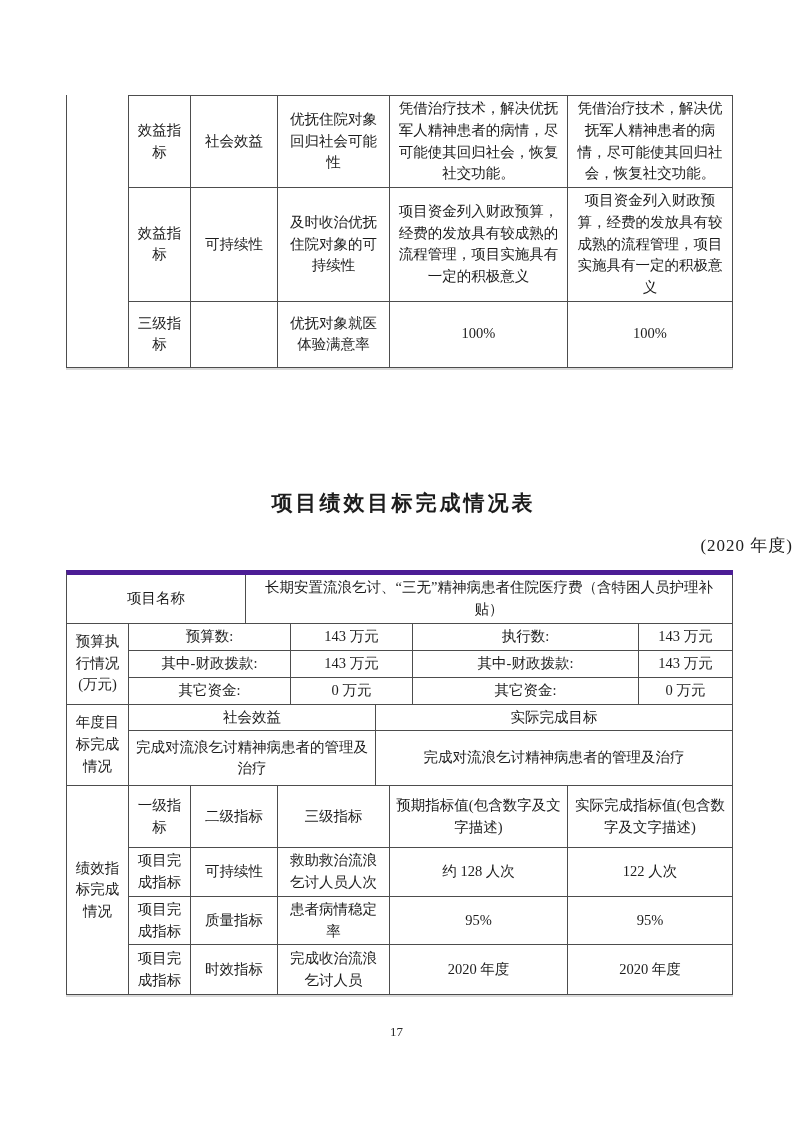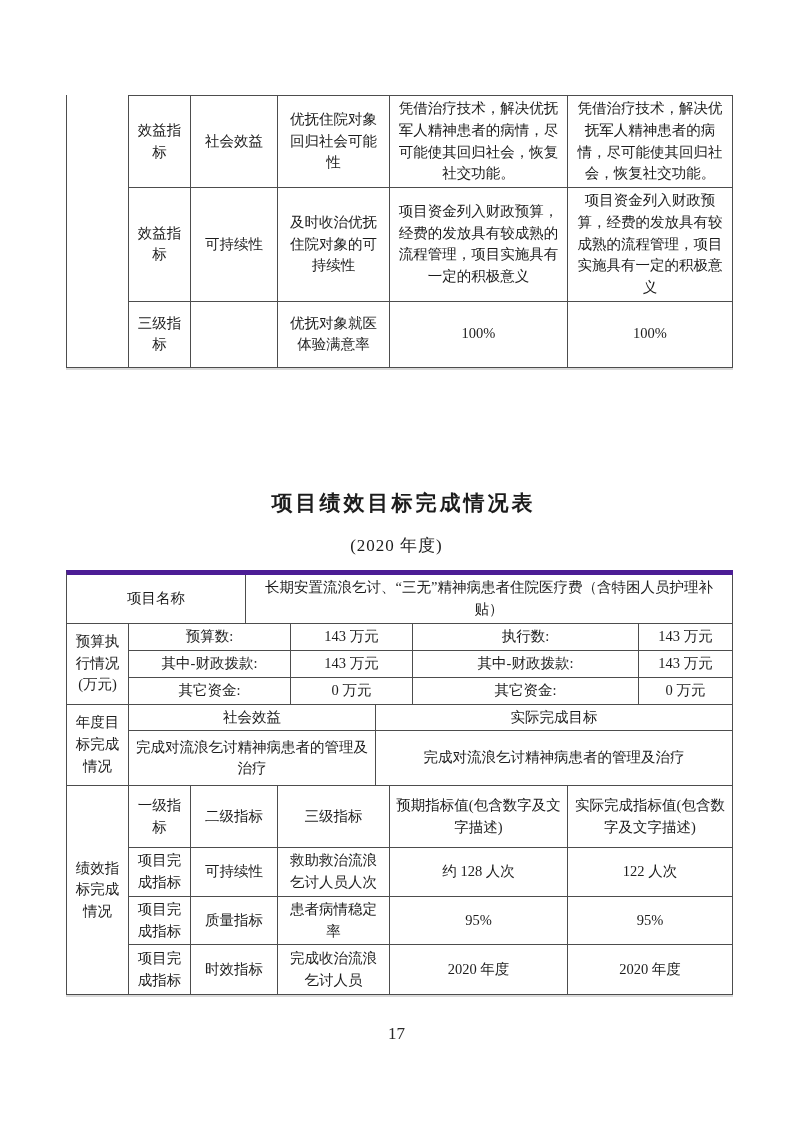--- a/index.html
+++ b/index.html
@@ -42,27 +42,27 @@
   .carry-tbl td.bt { border-top: 1px solid #4d4d4d; }
   .longtext { line-height: 1.55; padding: 2px 7px; }
   .title {
     position: absolute; top: 489px; left: 7px;
     width: 100%; text-align: center;
     font-size: 21px; font-weight: bold;
     letter-spacing: 3px;
   }
   .subtitle {
     position: absolute; top: 534px; left: 0;
-    width: 100%; text-align: center;
+    width: 100%; text-align: right;
     font-size: 17px; letter-spacing: 1px;
   }
   .pagenum {
     position: absolute; top: 1024px; left: 0;
     width: 100%; text-align: center;
-    font-size: 17px; color: #2a2a2a;
+    font-size: 13px; color: #2a2a2a;
   }
 </style>
 </head>
 <body>
 
 <div class="page">
 
   <div class="tblwrap carry-wrap">
     <table class="tbl carry-tbl">
       <colgroup>

